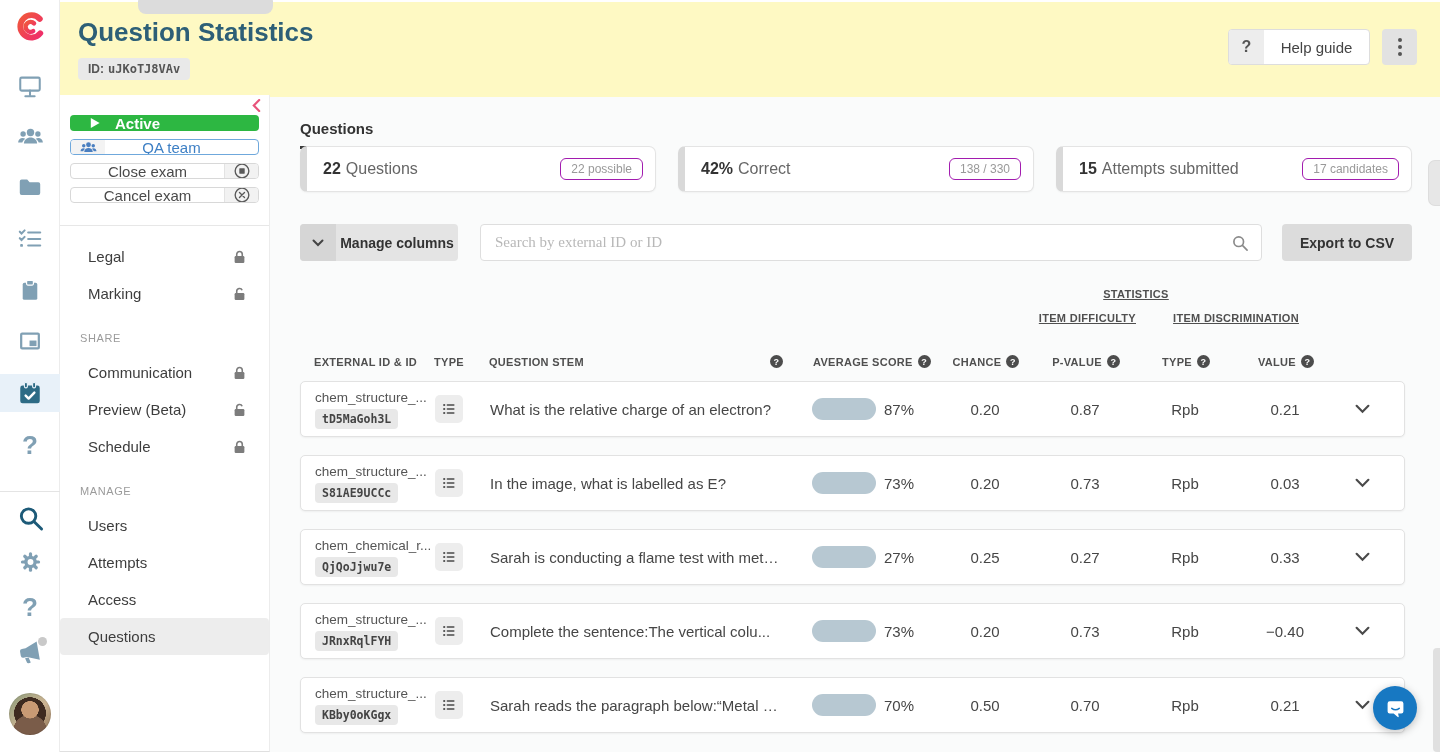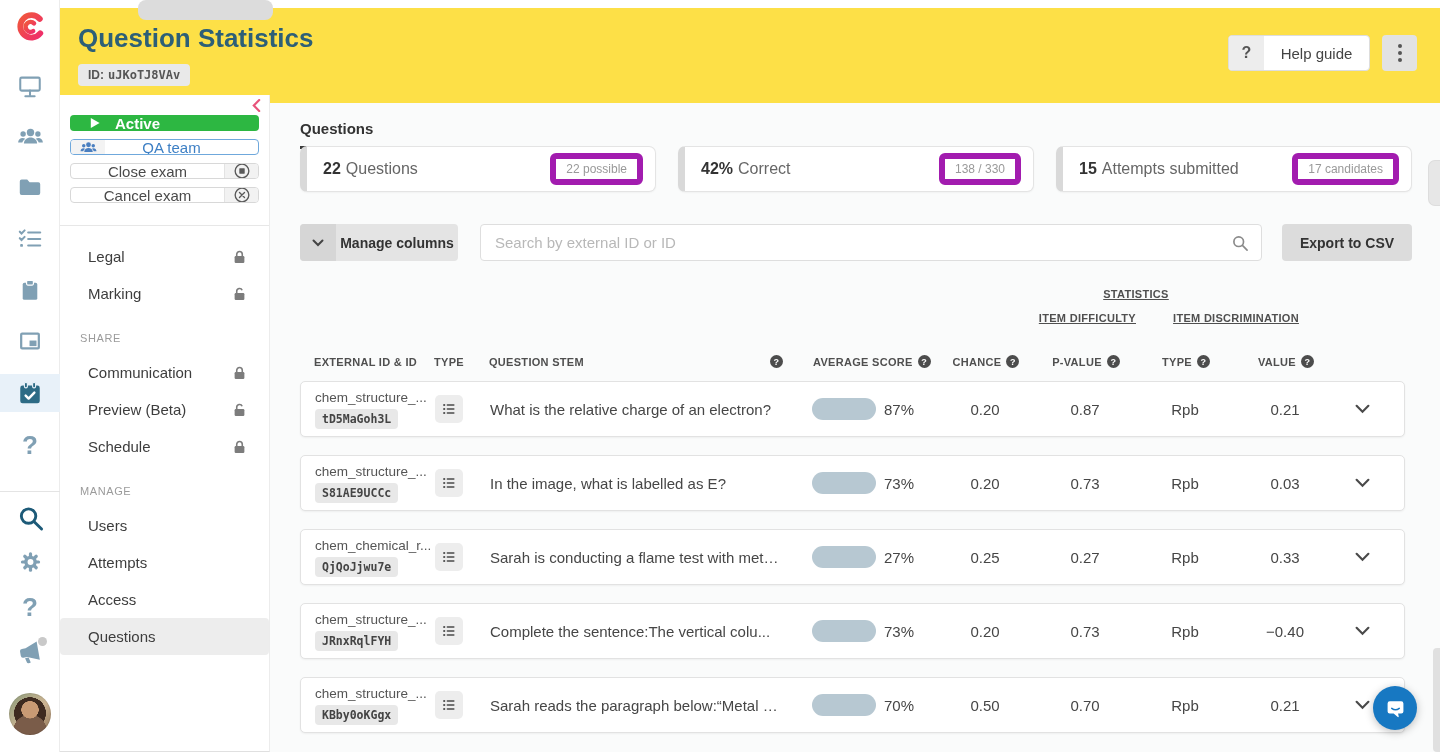--- a/index.html
+++ b/index.html
@@ -16,21 +16,21 @@
   .mega-dot { position:absolute; top:4px; right:13px; width:9px; height:9px; border-radius:50%; background:#c9c9c9; }
   .avatar { width:42px; height:42px; border-radius:50%;
     background:
       radial-gradient(circle at 50% 40%, #c99a74 0 26%, rgba(0,0,0,0) 27%),
       radial-gradient(circle at 50% 92%, #7a5c49 0 38%, rgba(0,0,0,0) 39%),
       radial-gradient(circle at 50% 48%, #3e2a20 0 52%, rgba(0,0,0,0) 53%),
       linear-gradient(135deg,#8a9b7a,#cdb493 55%,#8b6f52);
     box-shadow:0 0 0 1px rgba(0,0,0,.08) inset; }
 
   
-  .header { position:absolute; left:60px; top:8px; right:0; height:95px; background:#fde047; z-index:4; }
+  .header { position:absolute; left:60px; top:2px; right:0; height:95px; background:#fef9c3; z-index:4; }
   .page-title { position:absolute; left:18px; top:15px; font-size:26px; font-weight:600; color:#2d5f77; }
   .id-badge { position:absolute; left:18px; top:56px; background:#e9e9e9; border-radius:4px; padding:4px 10px; font-size:12px; font-weight:bold; color:#555; }
   .id-badge .mono { font-family:"DejaVu Sans Mono", monospace; font-weight:bold; margin-left:4px; }
   .help-btn { position:absolute; right:70px; top:27px; width:142px; height:36px; background:#fff; border:1px solid #ddd; border-radius:4px; display:flex; align-items:stretch; cursor:pointer; overflow:hidden; }
   .help-btn .qseg { width:35px; background:#ededed; display:flex; align-items:center; justify-content:center; font-weight:bold; font-size:16px; color:#555; }
   .help-btn .hlabel { flex:1; display:flex; align-items:center; justify-content:center; font-size:15px; color:#444; }
   .kebab-btn { position:absolute; right:23px; top:27px; width:35px; height:36px; background:#e2e2e2; border-radius:4px; display:flex; flex-direction:column; align-items:center; justify-content:center; gap:3px; cursor:pointer; }
   .kebab-btn i { width:4px; height:4px; border-radius:50%; background:#555; }
   .artifact-top { position:absolute; left:78px; top:-8px; width:135px; height:20px; background:#dcdcdc; border-radius:8px; }
 
@@ -55,29 +55,29 @@
   .section-label { padding:20px 0 10px 20px; font-size:11px; letter-spacing:.6px; color:#9b9b9b; }
 
   
   .content { position:absolute; left:270px; top:95px; right:0; bottom:0; background:#fafbfb; }
   .tab { position:absolute; left:30px; top:25px; font-size:15px; font-weight:bold; color:#333; padding:0 26px 9px 0; border-bottom:3px solid #3a3a3a; cursor:pointer; }
 
   .cards { position:absolute; left:30px; top:51px; display:flex; gap:22px; }
   .card { width:356px; height:46px; background:#fff; border:1px solid #e4e4e4; border-left:7px solid #d9d9d9; border-radius:7px; display:flex; align-items:center; padding:0 12px 0 16px; box-shadow:0 1px 2px rgba(0,0,0,.04); }
   .card .cv { font-size:16px; font-weight:bold; color:#333; margin-right:5px; }
   .card .cl { font-size:16px; color:#666; }
-  .card .cbadge { margin-left:auto; border:6px solid #a21caf; border-radius:6px; padding:3px 10px; font-size:12px; color:#999; white-space:nowrap; }
+  .card .cbadge { margin-left:auto; border:1px solid #a21caf; border-radius:6px; padding:3px 10px; font-size:12px; color:#999; white-space:nowrap; }
   .artifact-card-edge { position:absolute; right:0; top:65px; width:12px; height:46px; background:#e7e7e7; border:1px solid #ddd; border-right:none; border-radius:7px 0 0 7px; }
 
   .toolbar { position:absolute; left:30px; top:129px; display:flex; align-items:center; }
   .manage-btn { width:158px; height:37px; background:#e4e4e4; border-radius:4px; display:flex; align-items:stretch; cursor:pointer; overflow:hidden; }
   .manage-btn .chevseg { width:36px; background:#d6d6d6; display:flex; align-items:center; justify-content:center; }
   .manage-btn .mlabel { flex:1; display:flex; align-items:center; justify-content:center; font-size:14px; font-weight:bold; color:#333; }
   .search-box { margin-left:22px; width:782px; height:37px; background:#fff; border:1px solid #dedede; border-radius:4px; display:flex; align-items:center; padding:0 12px 0 14px; }
-  .search-box input { flex:1; border:none; outline:none; font-size:15px; color:#c2410c; background:transparent; font-family:Liberation Sans, sans-serif; }
+  .search-box input { flex:1; border:none; outline:none; font-size:15px; color:#c2410c; background:transparent; font-family:Liberation Serif, serif; }
   .search-box input::placeholder { color:#b8b8b8; }
   .export-btn { margin-left:20px; width:130px; height:37px; background:#dcdcdc; border-radius:4px; display:flex; align-items:center; justify-content:center; font-size:14px; font-weight:bold; color:#333; cursor:pointer; }
 
   .grid-cols { display:grid; grid-template-columns:120px 55px 1fr 135px 100px 100px 100px 100px 55px; }
   .thead { position:absolute; left:30px; top:193px; width:1105px; padding:0 14px; }
   .th { font-size:11px; font-weight:bold; color:#4f4f4f; letter-spacing:.3px; }
   .th-group { grid-column:5/9; grid-row:1; text-align:center; text-decoration:underline; padding-bottom:12px; }
   .th-sub1 { grid-column:5/7; grid-row:2; text-align:right; text-decoration:underline; padding-bottom:14px; }
   .th-sub2 { grid-column:7/9; grid-row:2; text-align:center; text-decoration:underline; padding-bottom:14px; }
   .th-row3 { grid-row:3; display:flex; align-items:center;margin-top:17px; }

